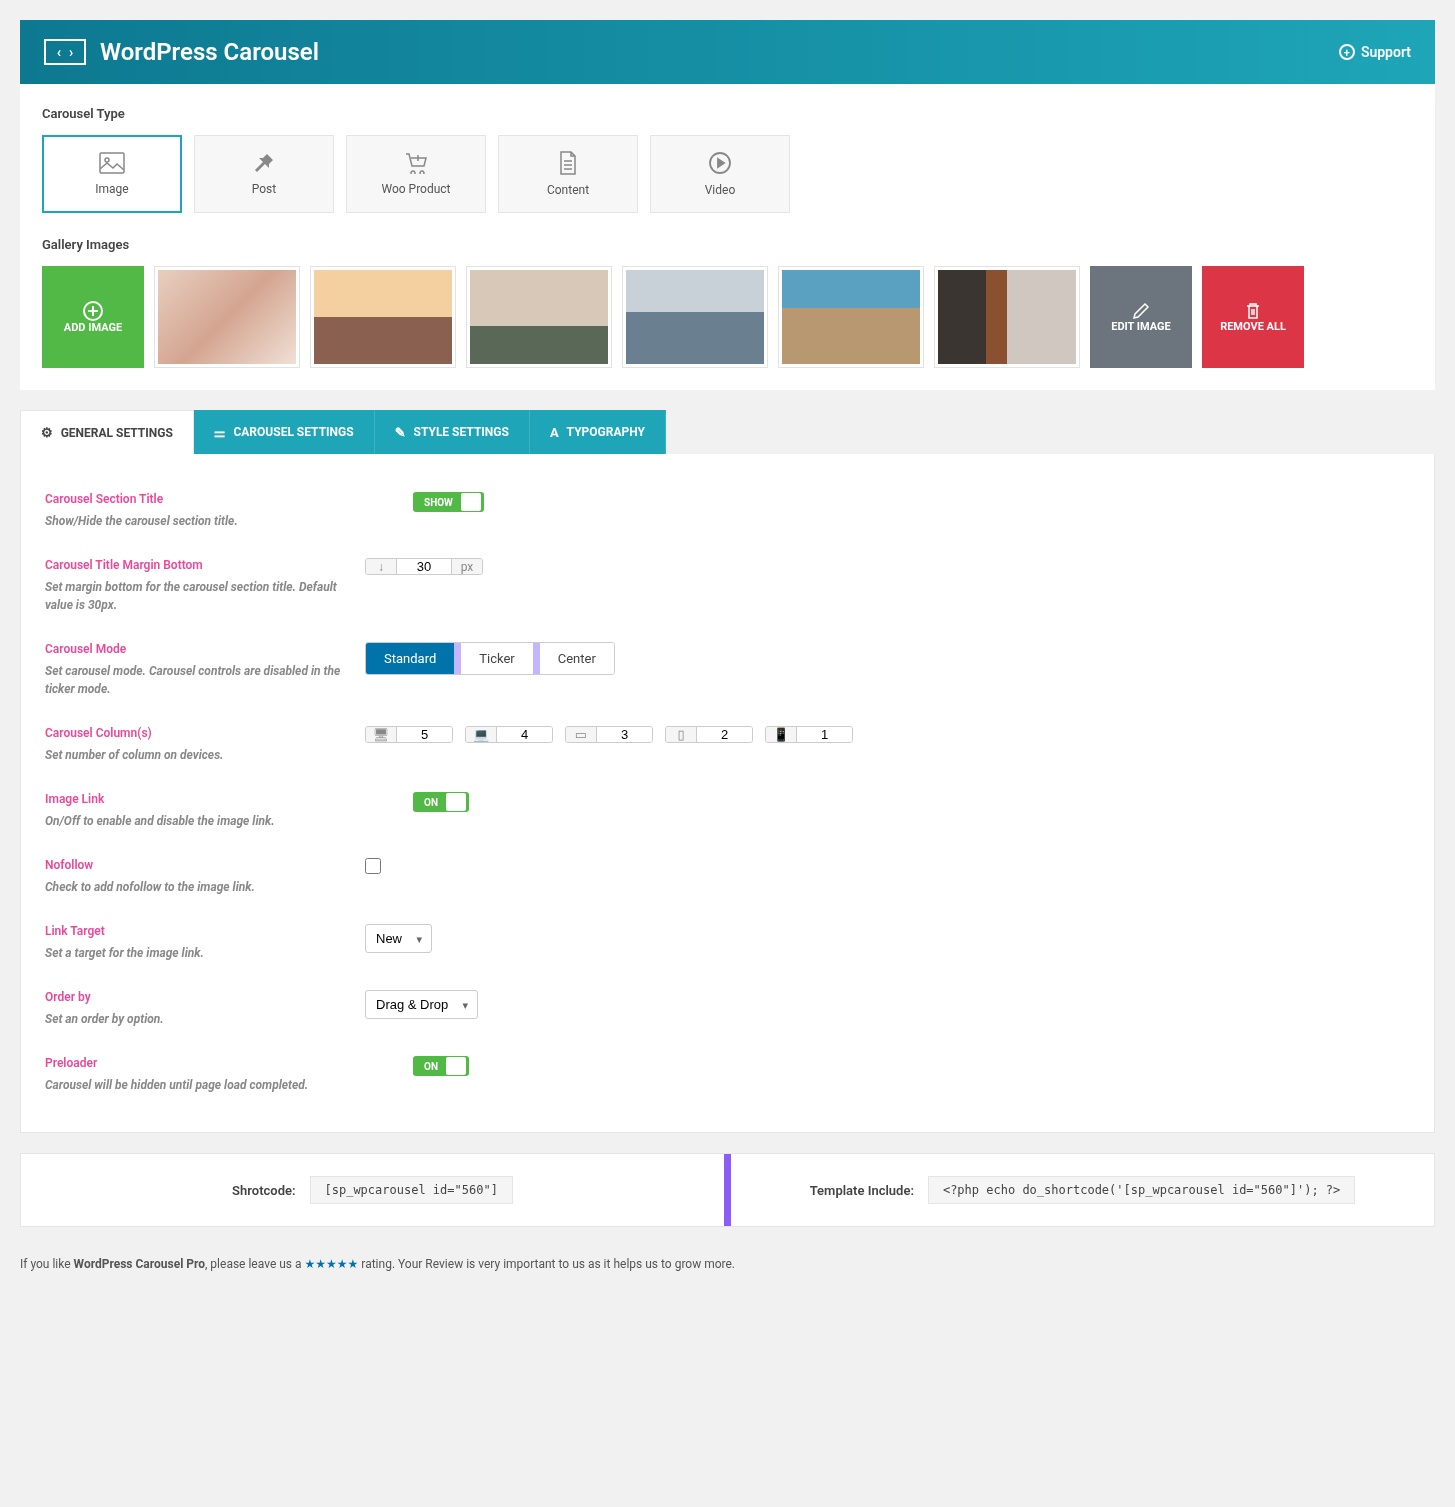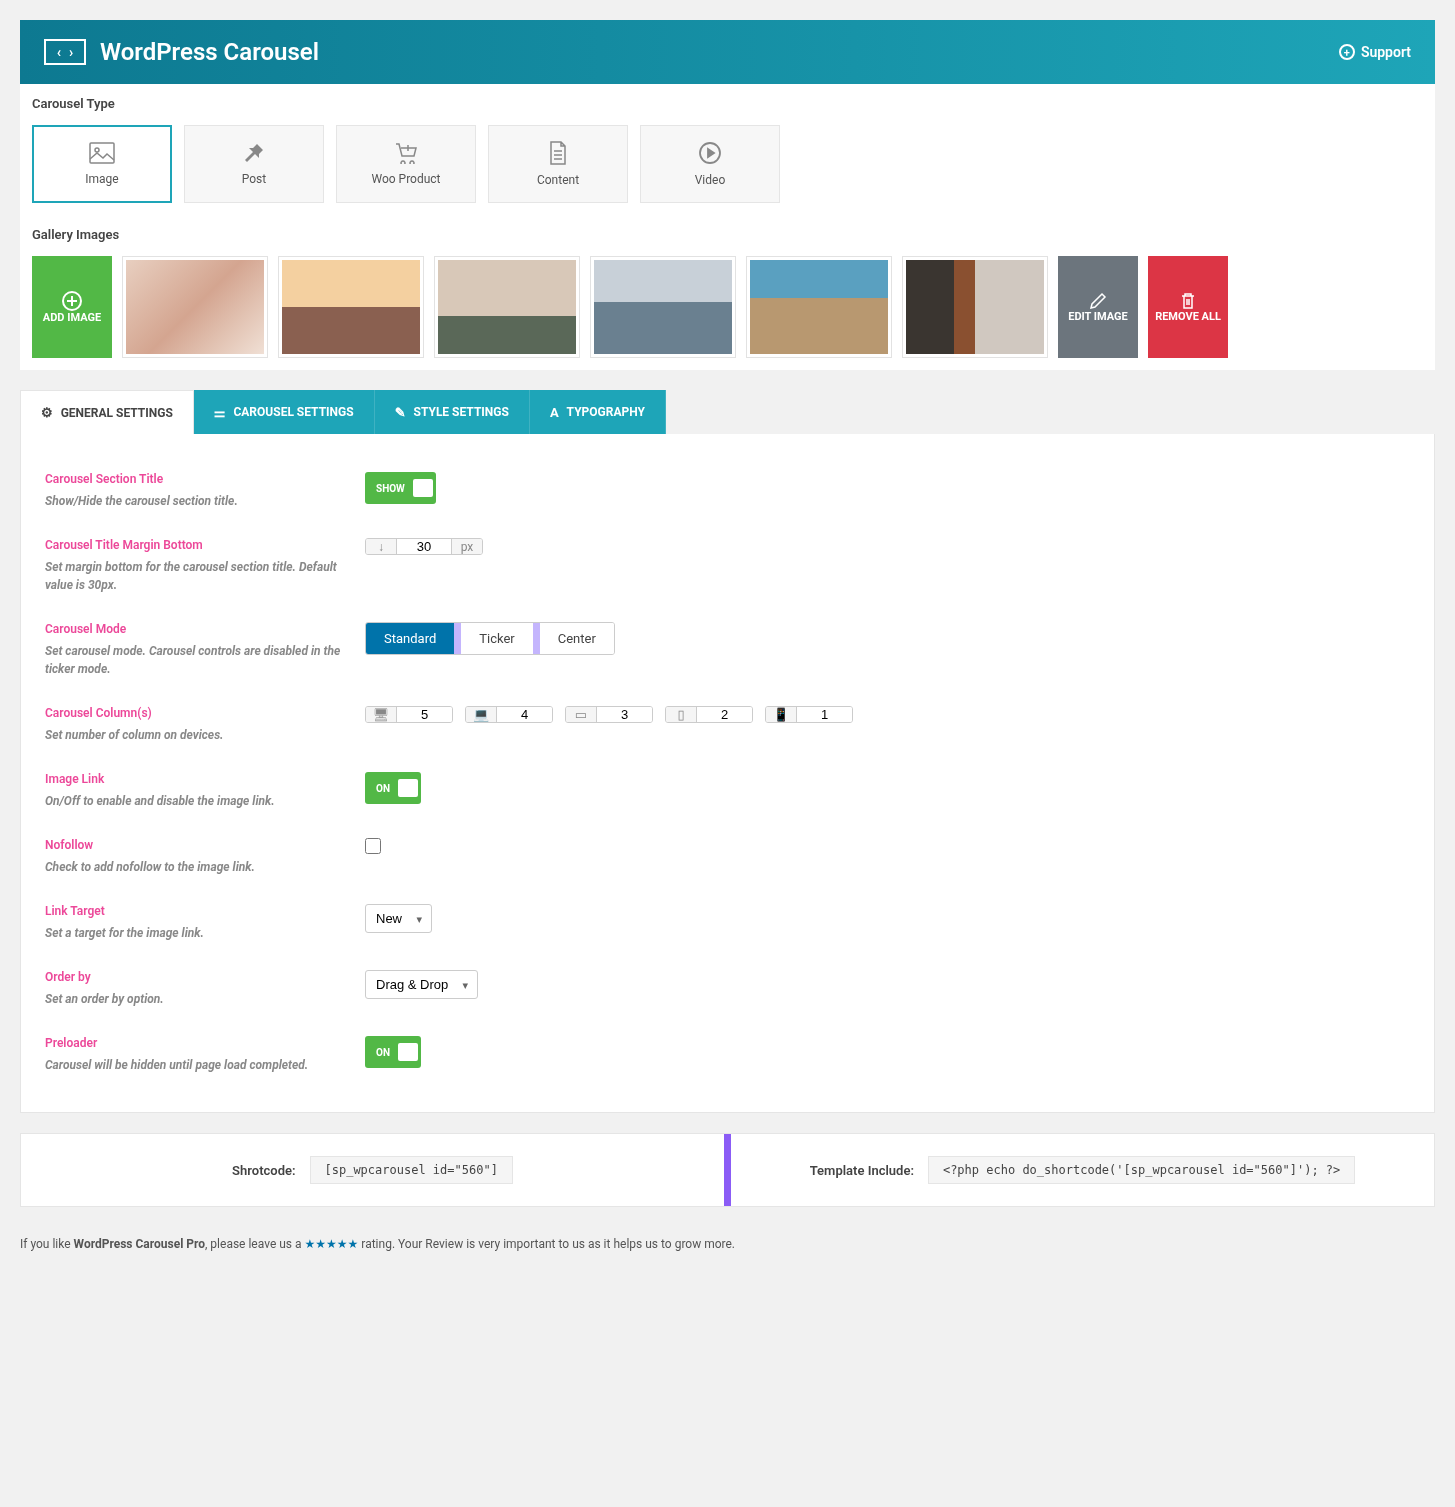--- a/index.html
+++ b/index.html
@@ -5,46 +5,46 @@
 * { box-sizing: border-box; margin: 0; padding: 0; }
 body { font-family: -apple-system, BlinkMacSystemFont, "Segoe UI", Roboto, sans-serif; background: #f1f1f1; color: #444; font-size: 13px; }
 .wrap { padding: 20px; }
 .header { background: linear-gradient(to right, #0d7991, #1ea5b8); padding: 18px 24px; display: flex; align-items: center; justify-content: space-between; }
 .header-left { display: flex; align-items: center; gap: 14px; }
 .logo-box { border: 2px solid #fff; padding: 4px 8px; display: flex; gap: 2px; }
 .logo-arrow { width: 10px; height: 14px; display: flex; align-items: center; justify-content: center; color: #fff; font-size: 14px; font-weight: bold; }
 .header-title { color: #fff; font-size: 24px; font-weight: 600; }
 .support-link { color: #fff; font-size: 14px; font-weight: 600; display: flex; align-items: center; gap: 6px; cursor: pointer; }
 .support-icon { display: inline-flex; width: 16px; height: 16px; border: 2px solid #fff; border-radius: 50%; align-items: center; justify-content: center; font-size: 11px; line-height: 1; }
-.panel { background: #fff; padding: 12px; }
+.panel { background: #fff; padding: 22px; }
 .section-label { font-weight: 600; font-size: 13px; color: #444; margin-bottom: 14px; }
 .type-row { display: flex; gap: 12px; margin-bottom: 24px; }
 .type-card { width: 140px; height: 78px; border: 1px solid #e5e5e5; background: #f7f7f7; display: flex; flex-direction: column; align-items: center; justify-content: center; gap: 8px; cursor: pointer; }
 .type-card.active { border: 2px solid #1ea5b8; background: #fff; }
 .type-icon { font-size: 22px; color: #888; }
 .type-label { font-size: 12px; color: #555; }
 .gallery-row { display: flex; gap: 10px; flex-wrap: wrap; }
-.gallery-btn { width: 80px; height: 102px; display: flex; flex-direction: column; align-items: center; justify-content: center; color: #fff; font-size: 11px; font-weight: 700; cursor: pointer; text-align: center; }
+.gallery-btn { width: 102px; height: 102px; display: flex; flex-direction: column; align-items: center; justify-content: center; color: #fff; font-size: 11px; font-weight: 700; cursor: pointer; text-align: center; }
 .btn-green { background: #52b846; }
 .btn-gray { background: #6c757d; }
 .btn-red { background: #dc3545; }
 .gallery-thumb { width: 146px; height: 102px; border: 1px solid #e2e2e2; padding: 3px; background: #fff; }
 .thumb-inner { width: 100%; height: 100%; }
 .tabs-wrap { margin-top: 20px; }
 .tabs { display: flex; }
 .tab { padding: 14px 20px; background: #1ea5b8; color: #fff; font-size: 12px; font-weight: 700; display: flex; align-items: center; gap: 8px; cursor: pointer; border-right: 1px solid rgba(255,255,255,0.15); }
 .tab.active { background: #fff; color: #444; border: 1px solid #e5e5e5; border-bottom: none; }
 .tab-icon { font-size: 13px; }
 .tab-content { background: #fff; border: 1px solid #e5e5e5; padding: 24px; border-top: none; }
 .field-row { display: flex; align-items: flex-start; padding: 14px 0; }
 .field-label-col { width: 320px; padding-right: 20px; }
 .field-label { font-weight: 600; font-size: 12px; color: #ec4899; margin-bottom: 6px; }
 .field-desc { font-size: 12px; color: #888; font-style: italic; line-height: 1.5; font-weight: bold; }
 .field-control { flex: 1; }
-.toggle { display: inline-flex; align-items: center; background: #52b846; border-radius: 3px; height: 32px; padding: 0 3px; cursor: pointer; }
+.toggle { display: inline-flex; align-items: center; background: #52b846; border-radius: 3px; height: 20px; padding: 0 3px; cursor: pointer; margin-left: 48px; }
 .toggle-text { color: #fff; font-size: 10px; font-weight: 700; padding: 0 8px; }
 .toggle-knob { width: 20px; height: 18px; background: #fff; border-radius: 2px; }
 .margin-input { display: inline-flex; border: 1px solid #ccc; border-radius: 3px; overflow: hidden; }
 .margin-icon, .margin-unit { width: 30px; background: #f5f5f5; display: flex; align-items: center; justify-content: center; font-size: 12px; color: #888; }
 .margin-val { width: 56px; border: none; text-align: center; font-size: 13px; border-left: 1px solid #ccc; border-right: 1px solid #ccc; }
 .btn-group { display: inline-flex; border: 1px solid #ccc; border-radius: 3px; overflow: hidden; }
 .btn-group-item { padding: 8px 18px; font-size: 13px; background: #fff; cursor: pointer; border-right: 7px solid #c4b5fd; }
 .btn-group-item:last-child { border-right: none; }
 .btn-group-item.active { background: #0073aa; color: #fff; }
 .cols-row { display: flex; gap: 12px; }

